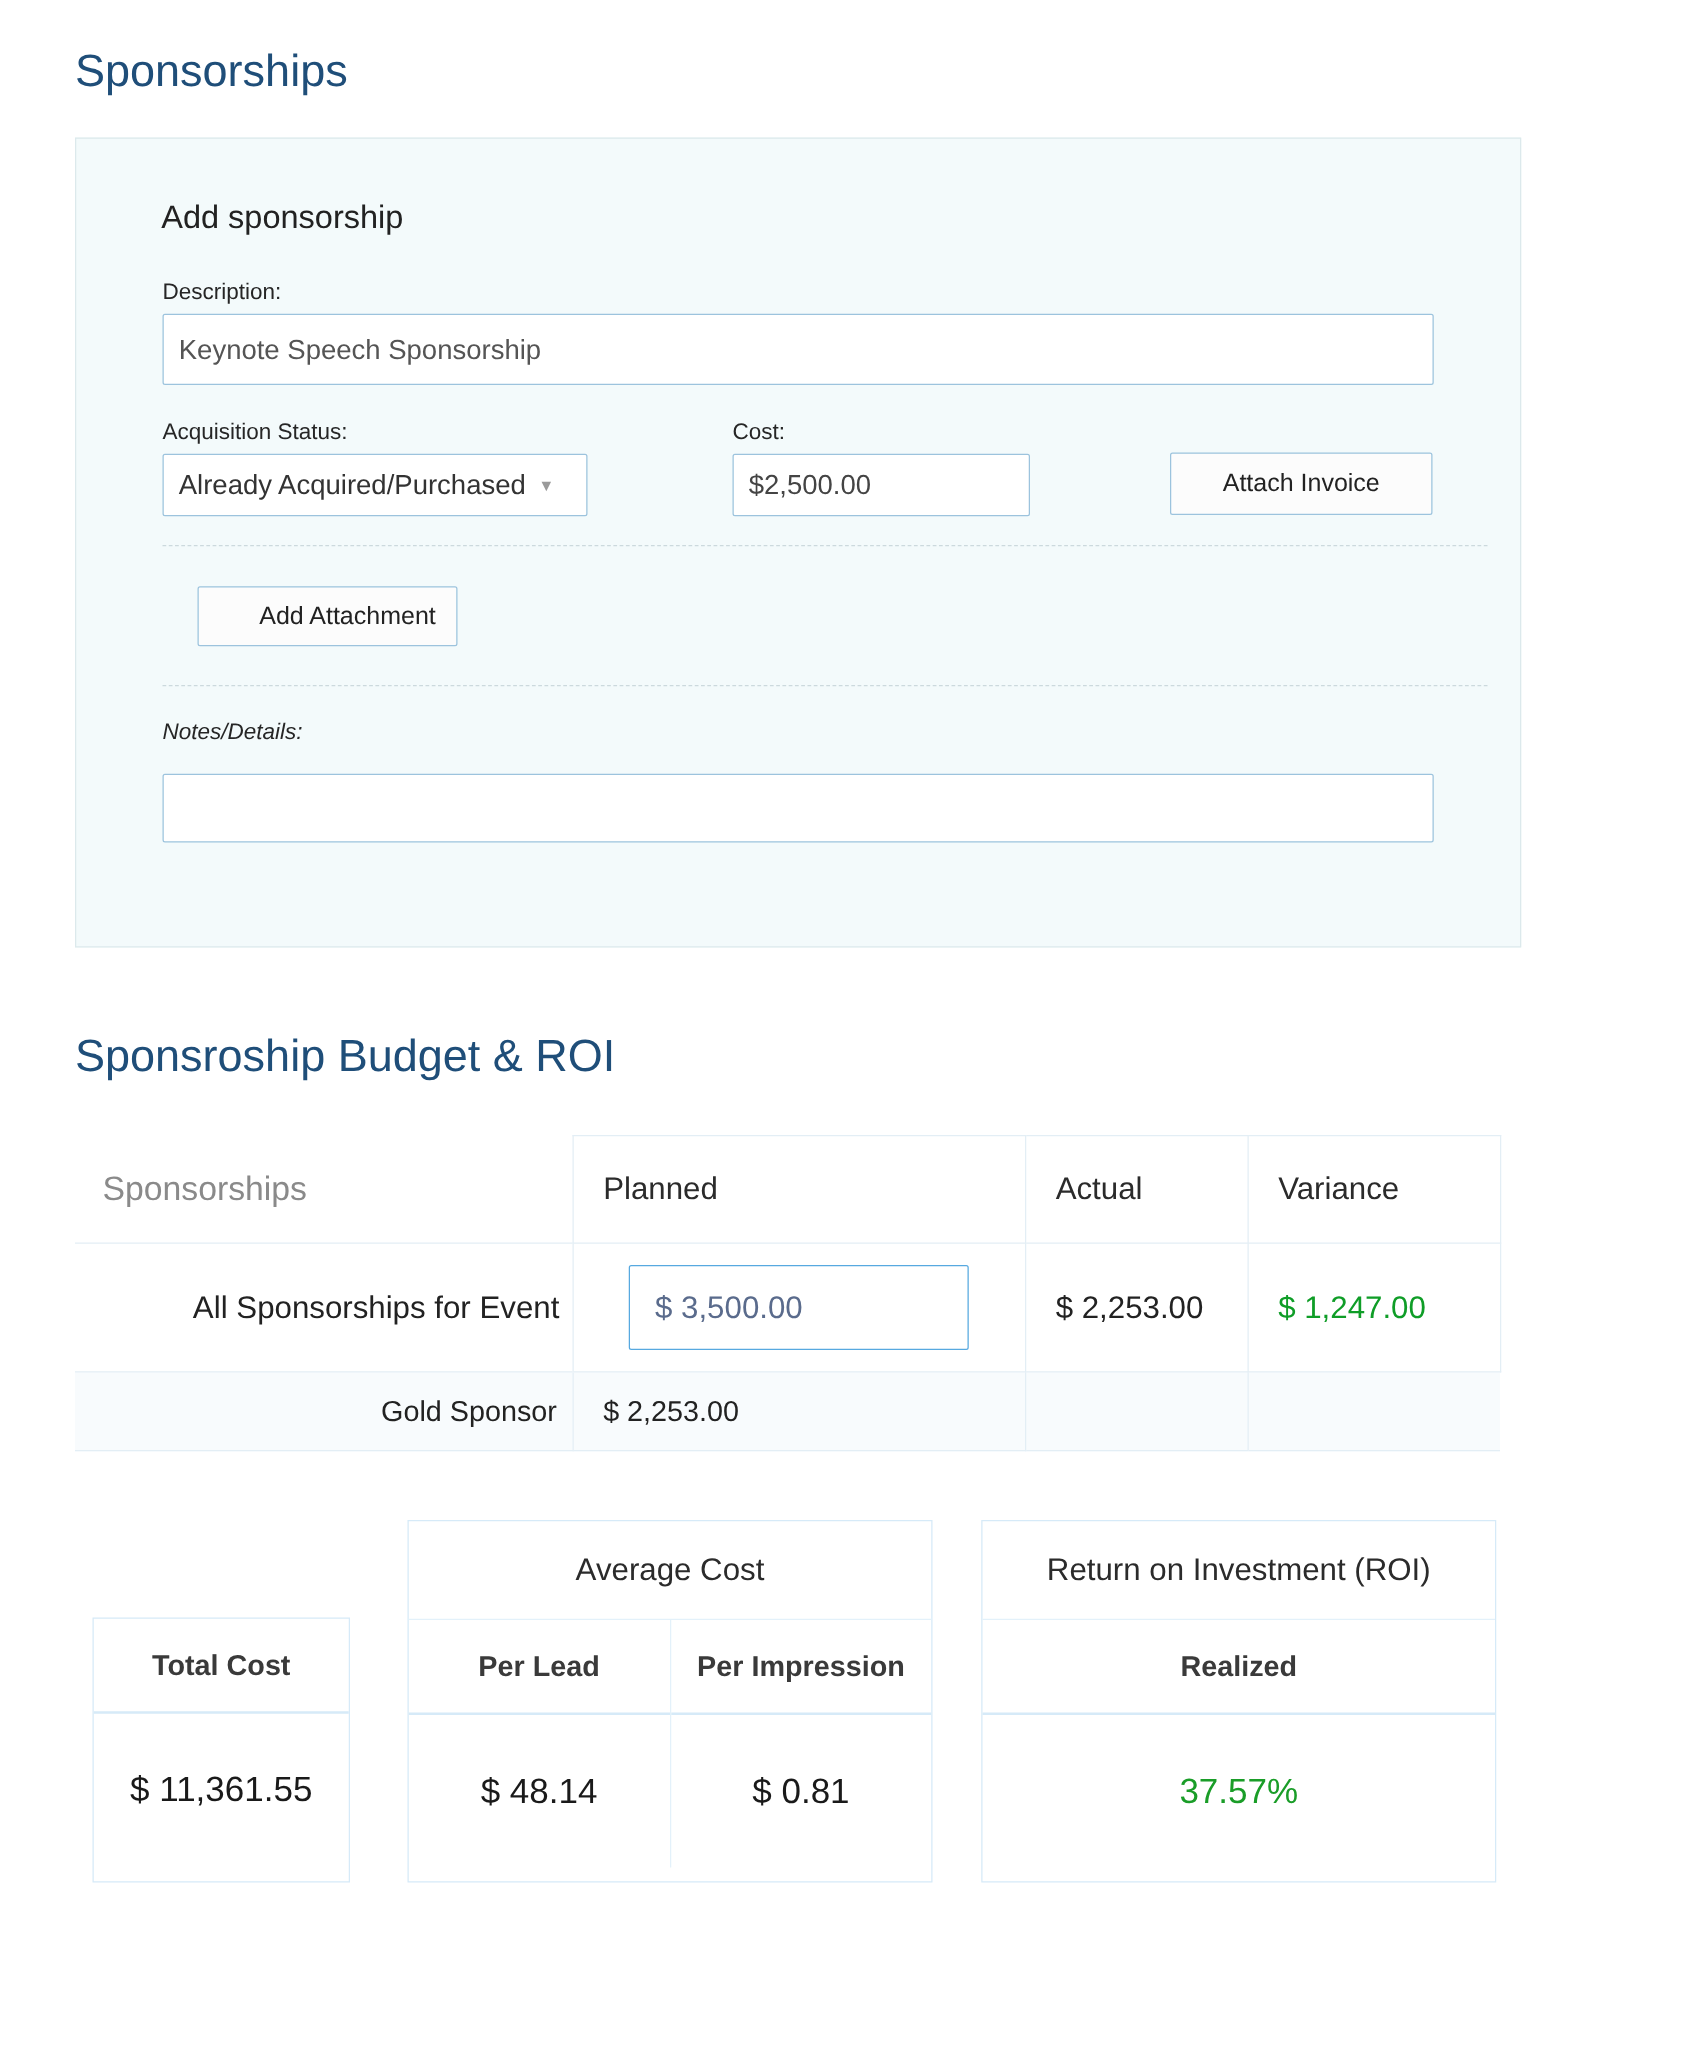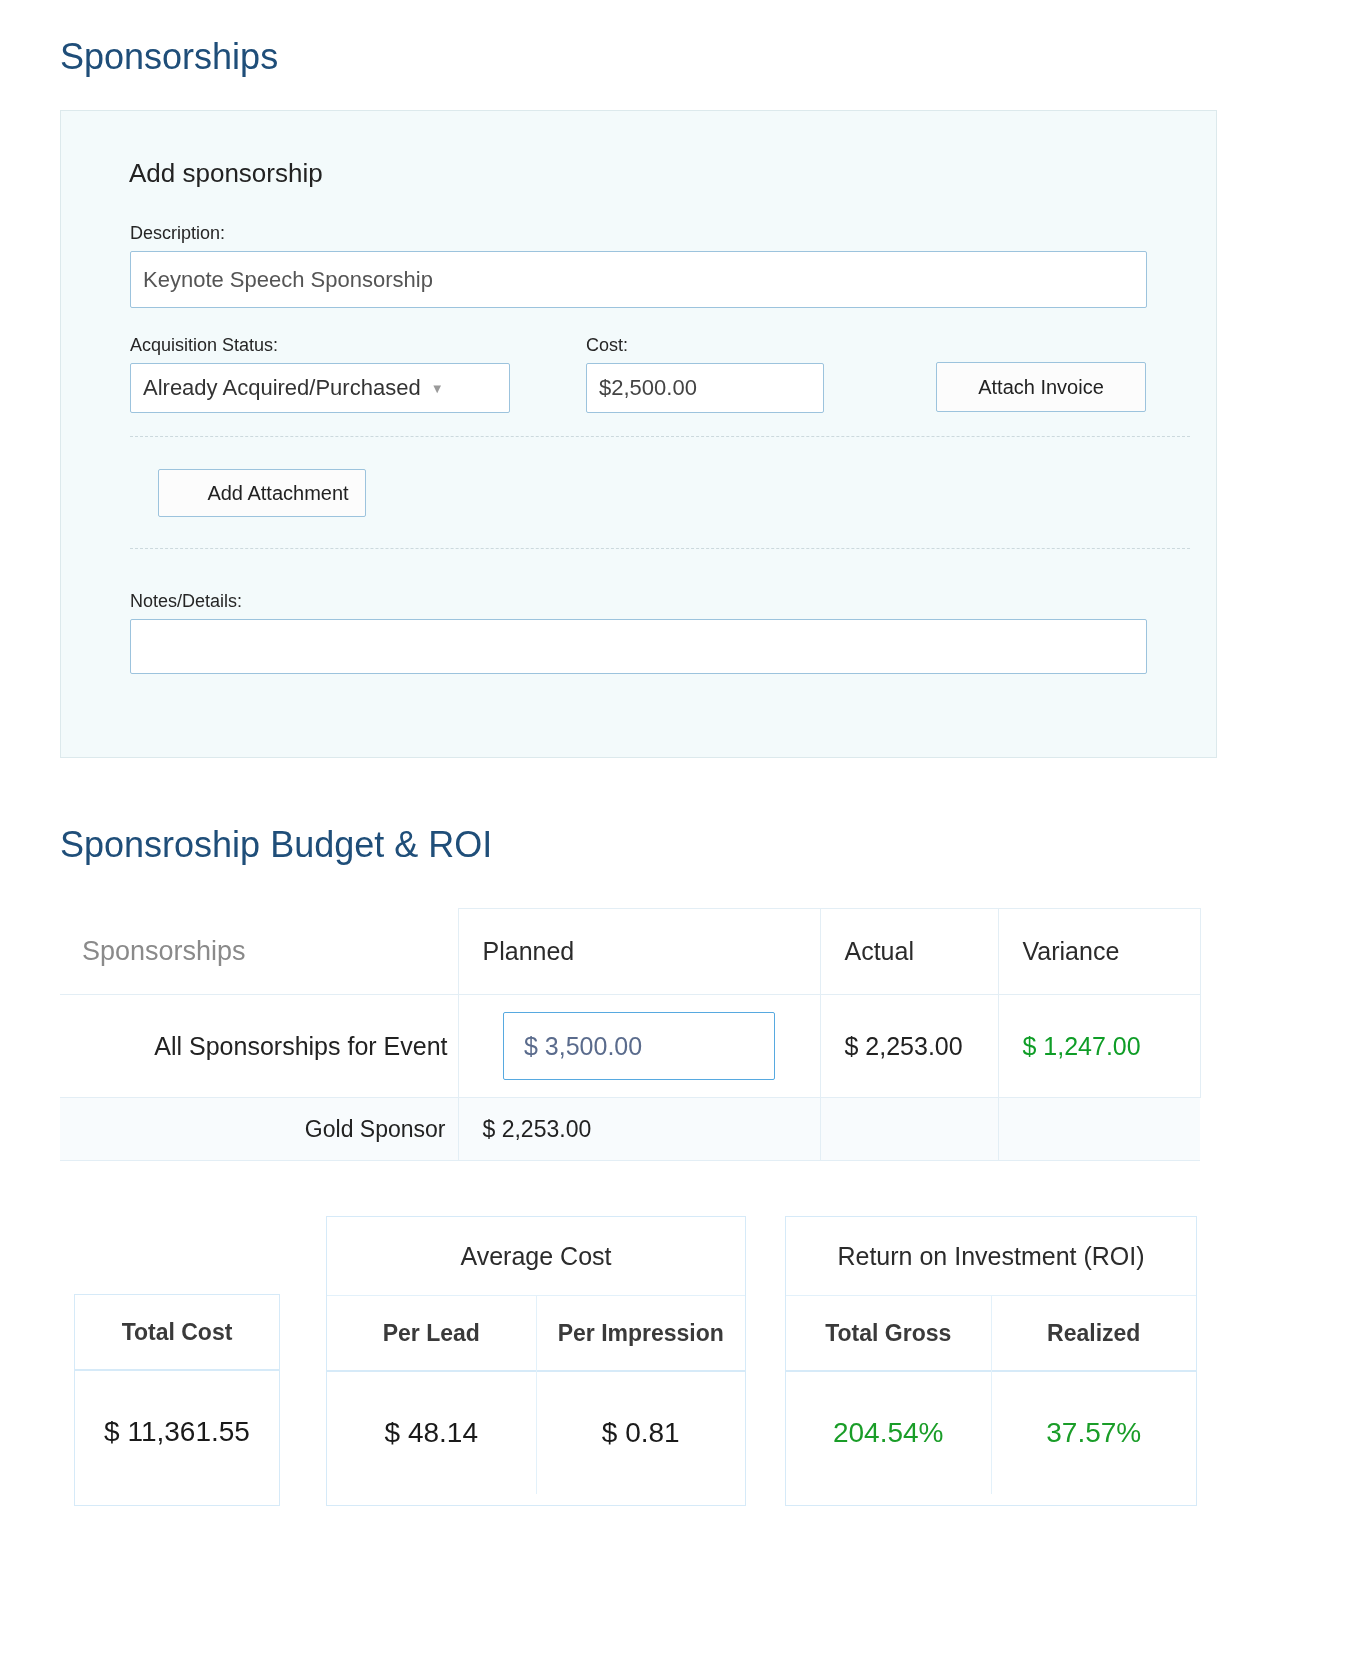--- a/index.html
+++ b/index.html
@@ -57,21 +57,21 @@
     font-size: 26px;
     color: #222222;
   }
   .field-label {
     font-size: 18px;
     color: #262626;
   }
   #desc-label { position: absolute; left: 69px; top: 112px; }
   #acq-label  { position: absolute; left: 69px; top: 224px; }
   #cost-label { position: absolute; left: 525px; top: 224px; }
-  #notes-label{ position: absolute; left: 69px; top: 480px; }
+  #notes-label{ position: absolute; left: 69px; top: 464px; font-style: italic; }
 
   .text-input {
     position: absolute;
     box-sizing: border-box;
     background: #ffffff;
     border: 1px solid #9cc3dd;
     border-radius: 2px;
     font-size: 22px;
     color: #555555;
     padding: 0 12px;
@@ -86,21 +86,21 @@
     left: 525px; top: 252px; width: 238px; height: 50px;
     color: #444444;
   }
   #notes-input {
     left: 69px; top: 508px; width: 1017px; height: 55px;
   }
 
   .select-box {
     position: absolute;
     left: 69px; top: 252px;
-    width: 380px; height: 50px;
+    width: 340px; height: 50px;
     box-sizing: border-box;
     background: #ffffff;
     border: 1px solid #9cc3dd;
     border-radius: 2px;
     display: flex;
     align-items: center;
     padding: 0 12px;
     font-size: 22px;
     color: #333333;
   }
@@ -363,23 +363,19 @@
         <div class="col-head">Per Impression</div>
         <div class="col-val">$ 0.81</div>
       </div>
     </div>
   </div>
 
   <div id="roi-card" class="card">
     <div class="card-title">Return on Investment (ROI)</div>
     <div class="card-cols">
       <div class="card-col">
-        <div class="col-head">Total Gross</div>
-        <div class="col-val green">204.54%</div>
-      </div>
-      <div class="card-col">
         <div class="col-head">Realized</div>
         <div class="col-val green">37.57%</div>
       </div>
     </div>
   </div>
 
 </div>
 
 </body></html>

